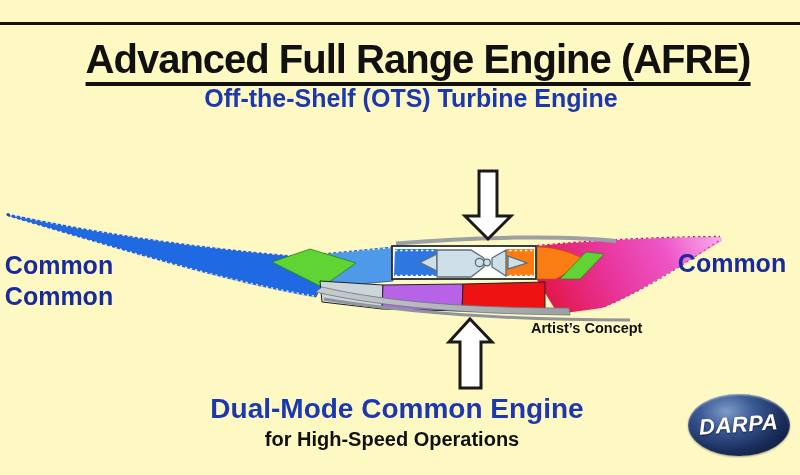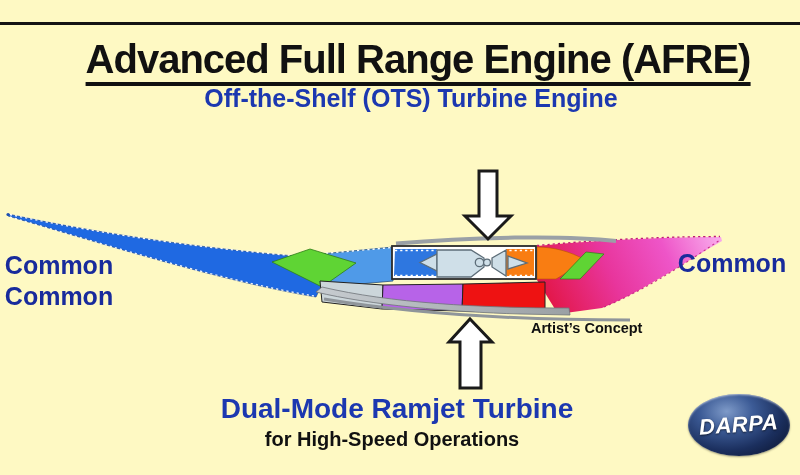--- a/index.html
+++ b/index.html
@@ -109,20 +109,20 @@
     <div>Common</div>
     <div>Common</div>
   </div>
 
   <div class="abs centered flow-label nozzle-label">
     <div>Common</div>
   </div>
 
   <div class="abs artists-concept">Artist’s Concept</div>
 
-  <div class="abs centered ramjet-heading">Dual-Mode Ramjet Turbine</div>
+  <div class="abs centered ramjet-heading">Dual-Mode Common Engine</div>
   <div class="abs centered ramjet-sub">for High-Speed Operations</div>
 
   <div class="darpa-logo">
     <span>DARPA</span>
   </div>
 
 </div>
 
 </body></html>

